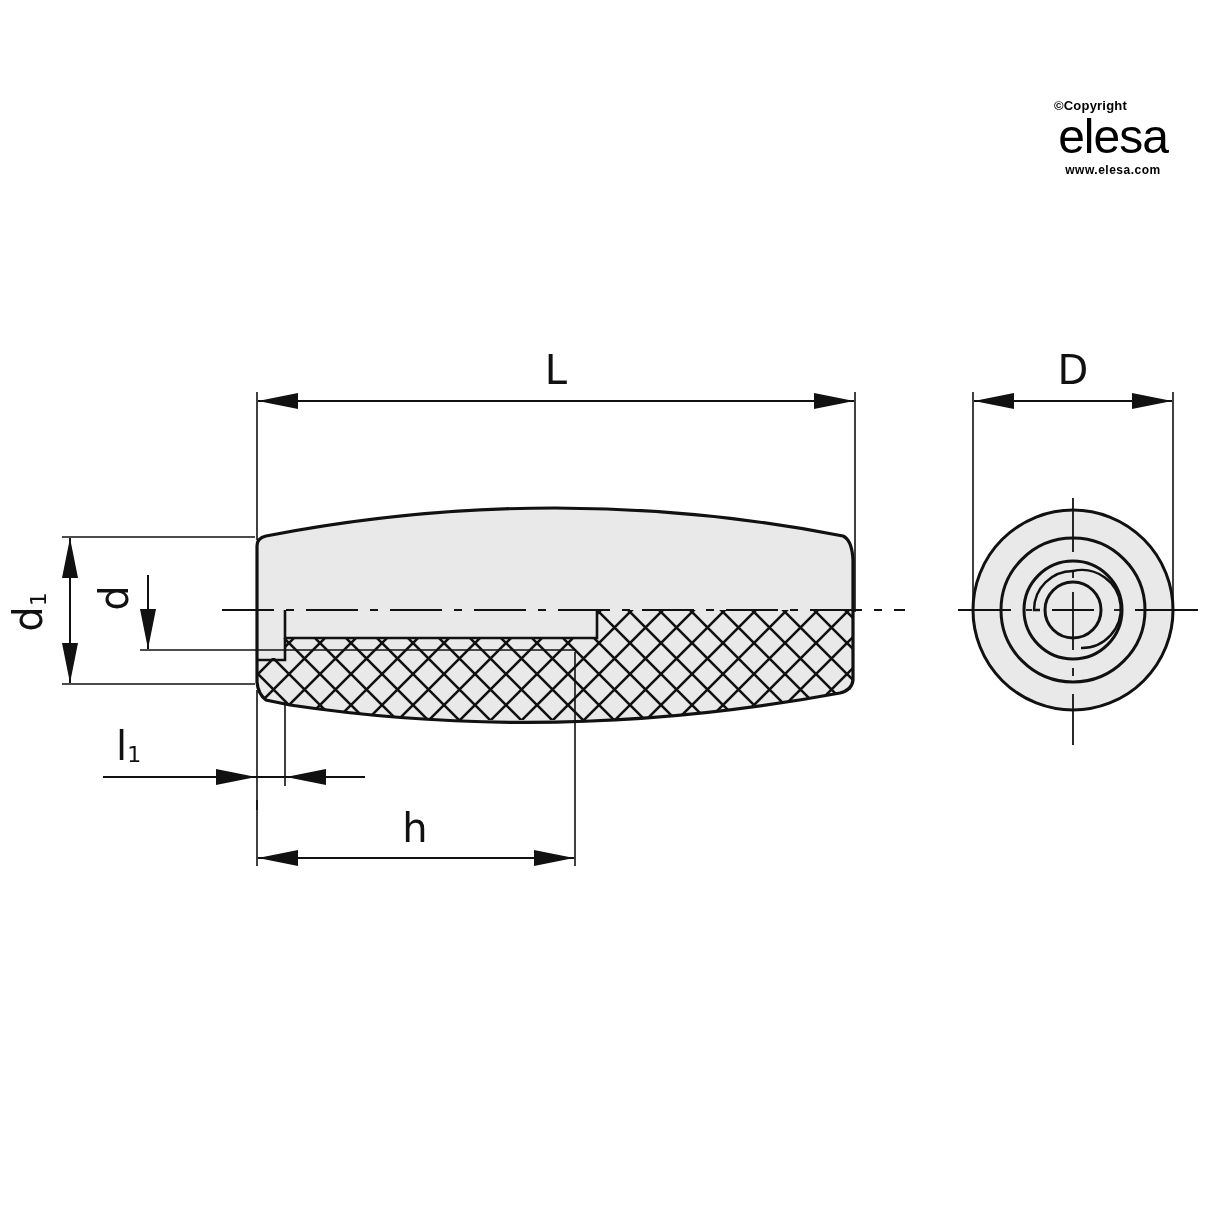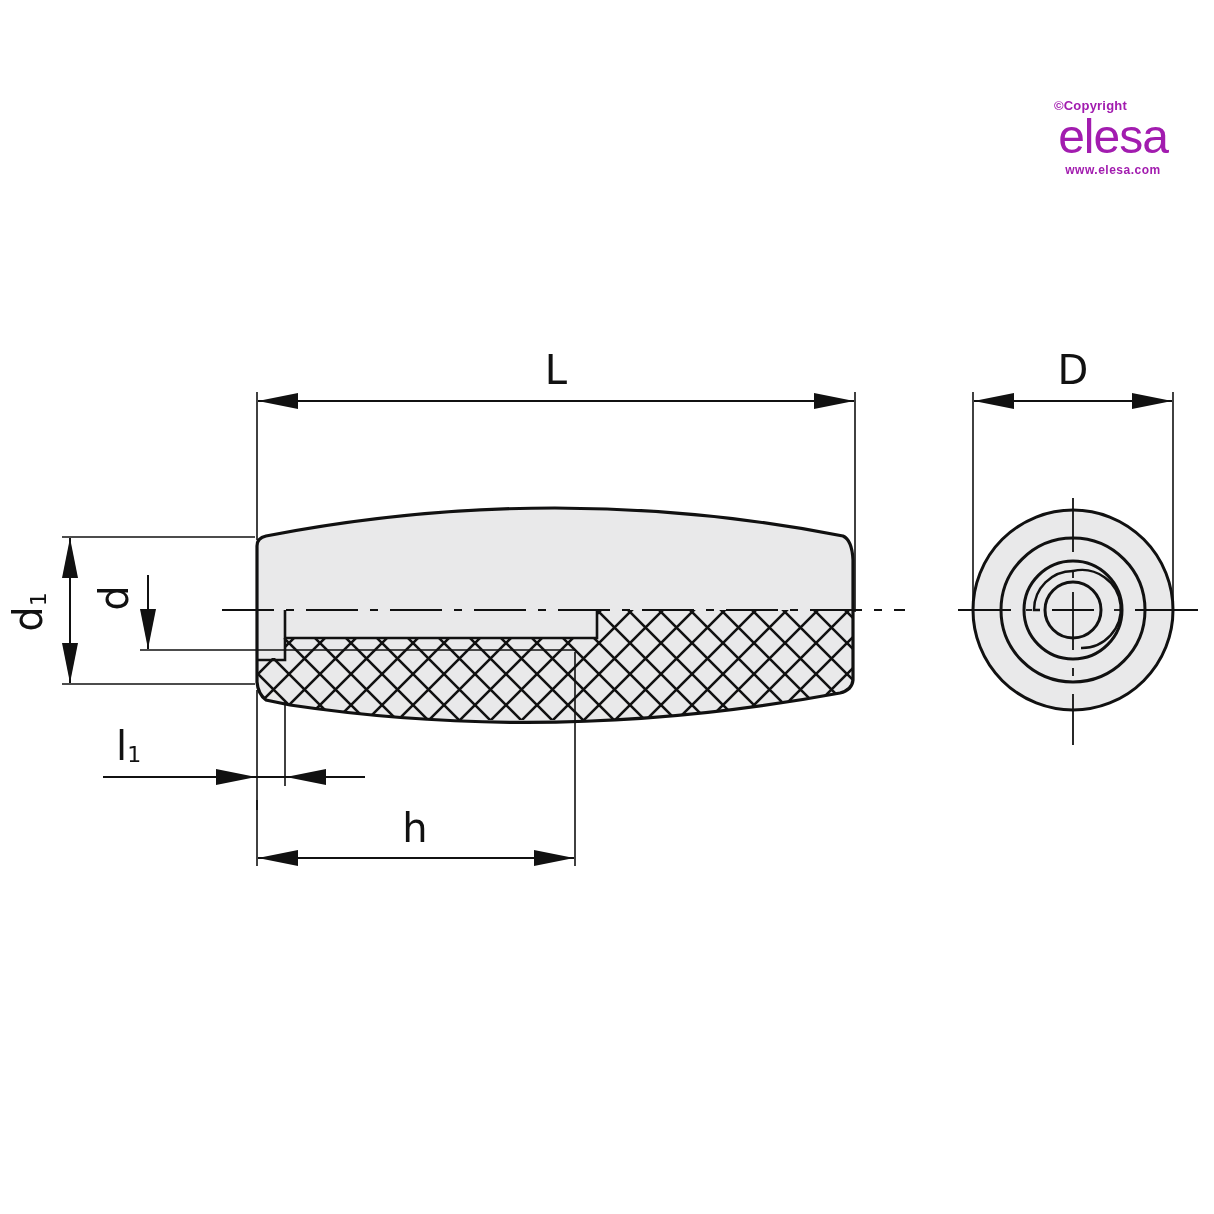--- a/index.html
+++ b/index.html
@@ -1,20 +1,20 @@
 <!DOCTYPE html>
 <html><head>
 <meta charset="utf-8">
 <style>
   html, body { margin: 0; padding: 0; background: #ffffff; }
   body { width: 1214px; height: 1214px; position: relative; overflow: hidden; }
   #drawing { position: absolute; left: 0; top: 0; width: 1214px; height: 1214px; }
   .dim-label { font-family: "DejaVu Sans", "Liberation Sans", sans-serif; font-size: 40px; fill: #111111; }
   .sub-label { font-family: "DejaVu Sans", "Liberation Sans", sans-serif; font-size: 22px; fill: #111111; }
-  .watermark { position: absolute; right: 36px; top: 98px; width: 130px; text-align: center; color: #a21caf; font-family: "Liberation Sans", "DejaVu Sans", sans-serif; }
+  .watermark { position: absolute; right: 36px; top: 98px; width: 130px; text-align: center; color: #000000; font-family: "Liberation Sans", "DejaVu Sans", sans-serif; }
   .watermark .copy { font-size: 13px; font-weight: bold; letter-spacing: 0.2px; text-align: left; padding-left: 6px; }
   .watermark .brand { font-size: 48px; font-weight: normal; line-height: 44px; letter-spacing: -1px; margin-top: 2px; }
   .watermark .url { font-size: 12px; font-weight: bold; letter-spacing: 0.5px; margin-top: 4px; }
 </style>
 </head>
 <body>
 
 <svg id="drawing" viewBox="0 0 1214 1214" xmlns="http://www.w3.org/2000/svg">
   <defs>
     <pattern id="crosshatch" patternUnits="userSpaceOnUse" width="31" height="31" x="258" y="612">

